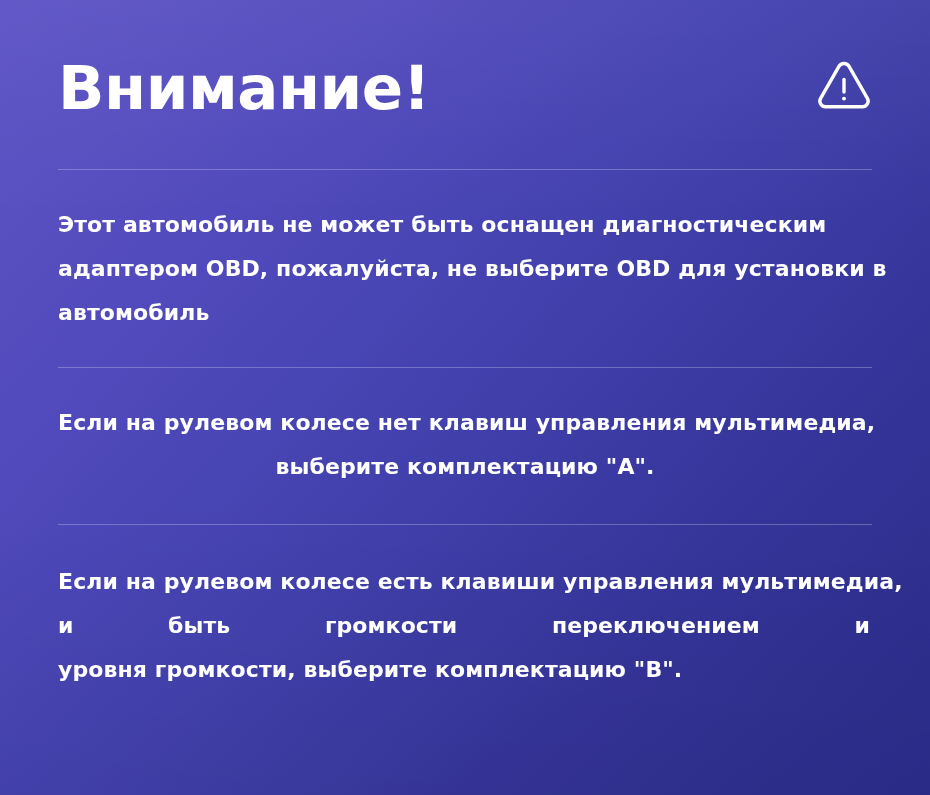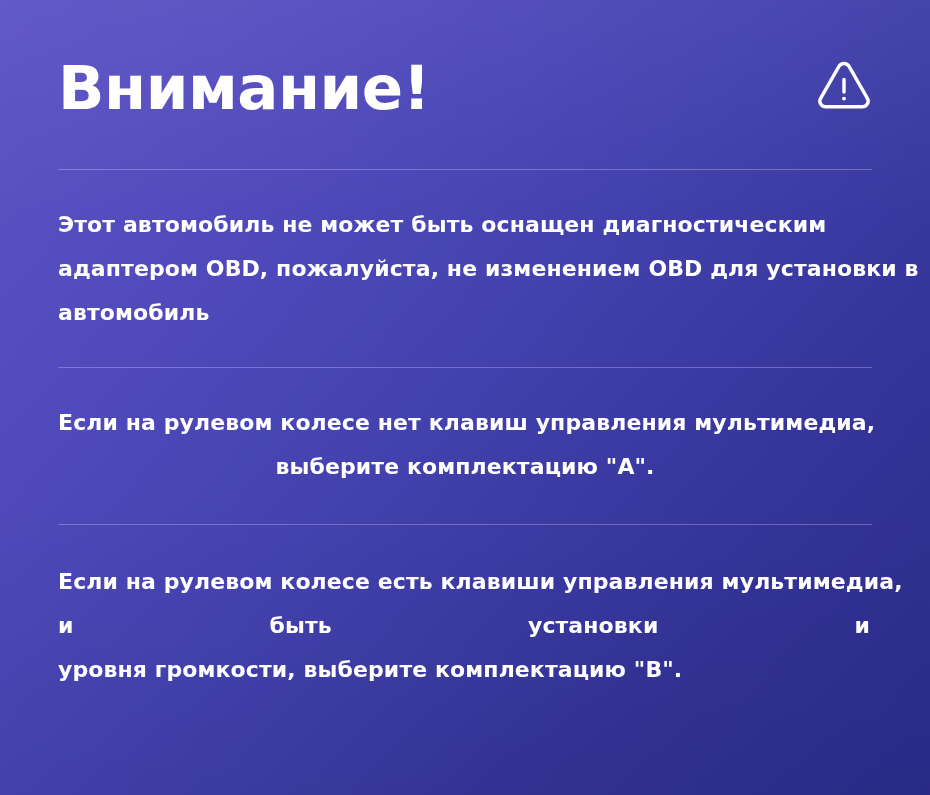--- a/index.html
+++ b/index.html
@@ -133,38 +133,39 @@
           <path d="M28 20.5 V33" stroke="#ffffff" stroke-width="3.4" stroke-linecap="round"></path>
           <circle cx="28" cy="39.6" r="1.95" fill="#ffffff"></circle>
         </svg>
       </span>
     </div>
 
     <hr class="divider">
 
     <div class="para-block block-1">
       <div class="para-line">Этот автомобиль не может быть оснащен диагностическим</div>
-      <div class="para-line">адаптером OBD, пожалуйста, не изменением OBD для установки в</div>
+      <div class="para-line">адаптером OBD, пожалуйста, не выберите OBD для установки в</div>
       <div class="para-line">автомобиль</div>
     </div>
 
     <hr class="divider">
 
     <div class="para-block block-2">
       <div class="para-line">Если на рулевом колесе нет клавиш управления мультимедиа,</div>
       <div class="para-line">выберите комплектацию "A".</div>
     </div>
 
     <hr class="divider">
 
     <div class="para-block block-3">
       <div class="para-line">Если на рулевом колесе есть клавиши управления мультимедиа,</div>
       <div class="para-line justified">
         <span>и</span>
         <span>быть</span>
-        <span>установки</span>
+        <span>громкости</span>
+        <span>переключением</span>
         <span>и</span>
       </div>
       <div class="para-line">уровня громкости, выберите комплектацию "B".</div>
     </div>
 
   </div>
 </div>
 
 </body></html>

